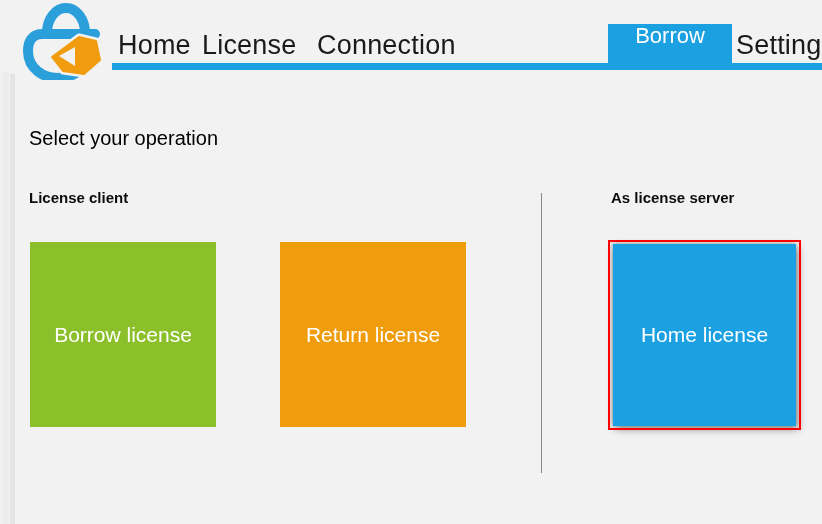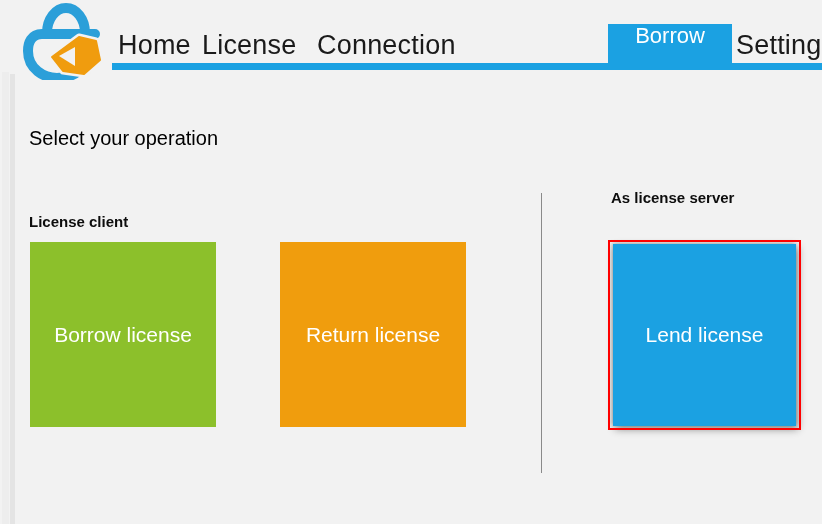--- a/index.html
+++ b/index.html
@@ -23,21 +23,21 @@
   .nav-settings{left:736px;}
   .nav-tab-active{
     position:absolute;left:608px;top:24px;width:124px;height:46px;
     display:flex;align-items:center;justify-content:center;
     padding-bottom:23px;box-sizing:border-box;
     color:#ffffff;font-size:22px;
   }
   .nav-underline{position:absolute;left:112px;top:63px;width:710px;height:7px;}
   .page-title{position:absolute;left:29px;top:127px;font-size:20px;color:#000;}
   .section-label{position:absolute;top:189px;font-size:15px;font-weight:700;color:#0d0d0d;}
-  .label-client{left:29px;margin-top:24px;}
+  .label-client{left:29px;}
   .label-server{left:611px;}
   .divider{position:absolute;left:541px;top:193px;width:1px;height:280px;background:#8a8a8a;}
   .op-button{
     position:absolute;top:242px;width:186px;height:185px;border:none;
     display:flex;align-items:center;justify-content:center;
     color:#ffffff;font-size:21px;font-family:"Liberation Sans",sans-serif;
     cursor:pointer;padding:0;
   }
   .btn-borrow{left:30px;}
   .btn-return{left:280px;}
@@ -85,18 +85,18 @@
 
   <button class="op-button btn-borrow" style="background-color: rgb(140, 192, 43);">
     <span>Borrow license</span>
   </button>
 
   <button class="op-button btn-return" style="background-color: rgb(240, 157, 13);">
     <span>Return license</span>
   </button>
 
   <button class="op-button btn-lend" style="background-color: rgb(27, 161, 226);">
-    <span>Lend license</span>
+    <span>Home license</span>
   </button>
 
   <div class="annotation-box" style="border-color: rgb(255, 0, 0);"></div>
 
 </div>
 
 </body></html>

